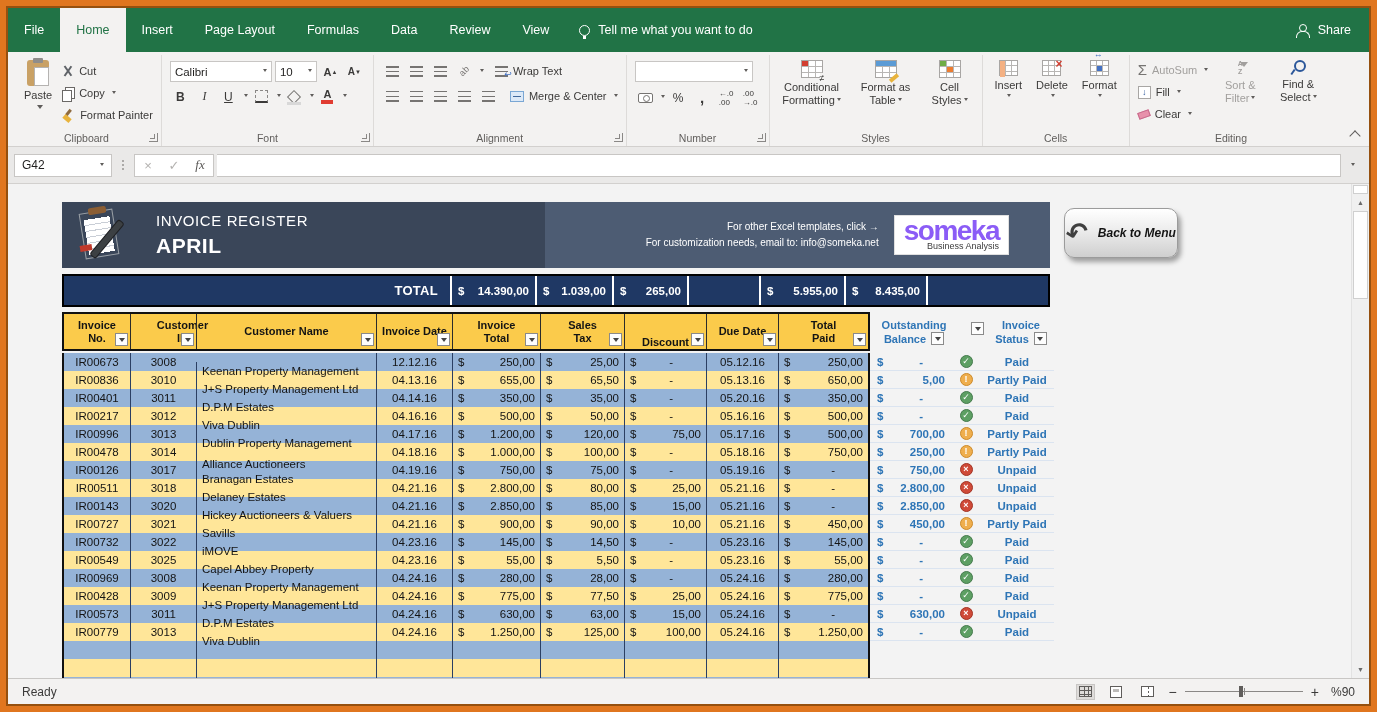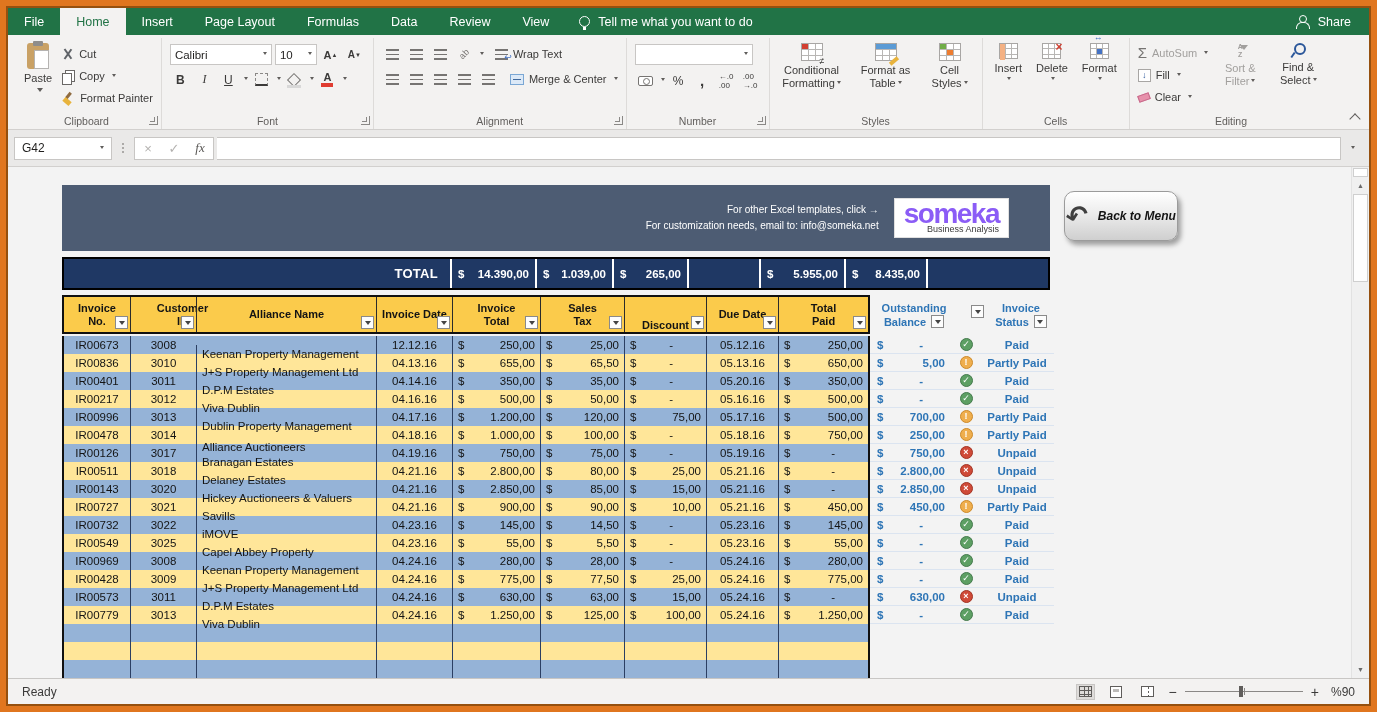--- a/index.html
+++ b/index.html
@@ -1,21 +1,21 @@
 <!DOCTYPE html>
 <html><head>
 <meta charset="utf-8">
 <style>
   html,body{margin:0;padding:0;}
   body{width:1377px;height:712px;overflow:hidden;background:#e0761f;font-family:"Liberation Sans","DejaVu Sans",sans-serif;-webkit-font-smoothing:antialiased;}
   *{box-sizing:border-box;}
   .app{position:absolute;left:6px;top:6px;right:6px;bottom:6px;border:2px solid #95500f;display:flex;flex-direction:column;background:#f3f2f1;}
 
   
-  .tabstrip{height:27px;background:#217346;display:flex;align-items:stretch;color:#fff;font-size:12.5px;flex-shrink:0;}
+  .tabstrip{height:44px;background:#217346;display:flex;align-items:stretch;color:#fff;font-size:12.5px;flex-shrink:0;}
   .tab{padding:0 16px;display:flex;align-items:center;}
   .tab.active{background:#f3f2f1;color:#217346;}
   .tellme{display:flex;align-items:center;gap:8px;padding:0 14px;}
   .bulb{width:11px;height:11px;border:1.5px solid #fff;border-radius:50%;position:relative;}
   .bulb::after{content:"";position:absolute;left:3px;top:10px;width:3px;height:3px;background:#fff;}
   .share{margin-left:auto;display:flex;align-items:center;gap:8px;padding:0 18px;}
   .person{position:relative;width:14px;height:13px;}
   .person::before{content:"";position:absolute;left:3px;top:0;width:6px;height:6px;border:1.5px solid #fff;border-radius:50%;}
   .person::after{content:"";position:absolute;left:0;top:7px;width:12px;height:6px;border:1.5px solid #fff;border-bottom:none;border-radius:6px 6px 0 0;}
 
@@ -435,20 +435,32 @@
     </div>
     <div class="finput"></div>
     <div class="fchev">
         <span class="car sm"></span>
       </div>
   </div>
 
   <div class="sheet">
 
     <div class="hband">
+      <div class="hleft">
+        <div class="docicon">
+          <span class="page"></span>
+            <span class="paidchip"></span>
+            <span class="clip"></span>
+            <span class="pen"></span>
+        </div>
+        <div class="htexts">
+          <div class="htitle">INVOICE REGISTER</div>
+          <div class="hmonth">APRIL</div>
+        </div>
+      </div>
       <div class="hright">
         <div class="notes">
           <div>For other Excel templates, click →</div>
           <div>For customization needs, email to: info@someka.net</div>
         </div>
         <div class="logo">
           <div class="logoword">someka</div>
           <div class="logosub">Business Analysis</div>
         </div>
       </div>
@@ -492,21 +504,21 @@
           <span>Invoice</span>
           <span>No.</span>
           <div class="filter"></div>
         </div>
         <div class="hcell" style="width: 66px; padding-left: 38px;">
           <span>Customer</span>
           <span>ID</span>
           <div class="filter"></div>
         </div>
         <div class="hcell" style="width: 180px;">
-          <span>Alliance Name</span>
+          <span>Customer Name</span>
           <div class="filter"></div>
         </div>
         <div class="hcell" style="width: 76px;">
           <span>Invoice Date</span>
           <div class="filter"></div>
         </div>
         <div class="hcell" style="width: 88px;">
           <span>Invoice</span>
           <span>Total</span>
           <div class="filter"></div>

